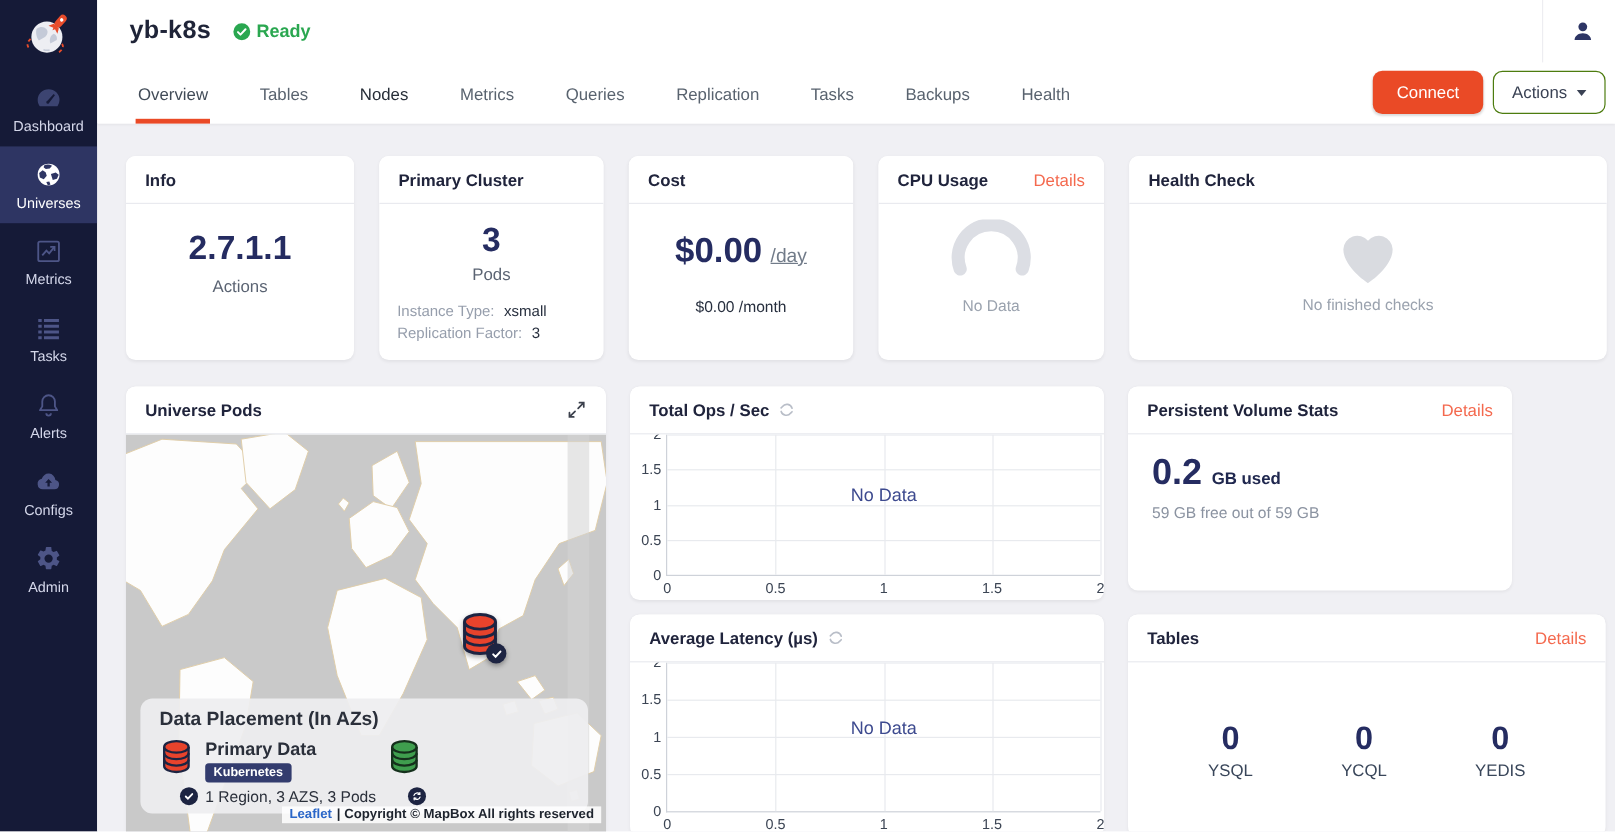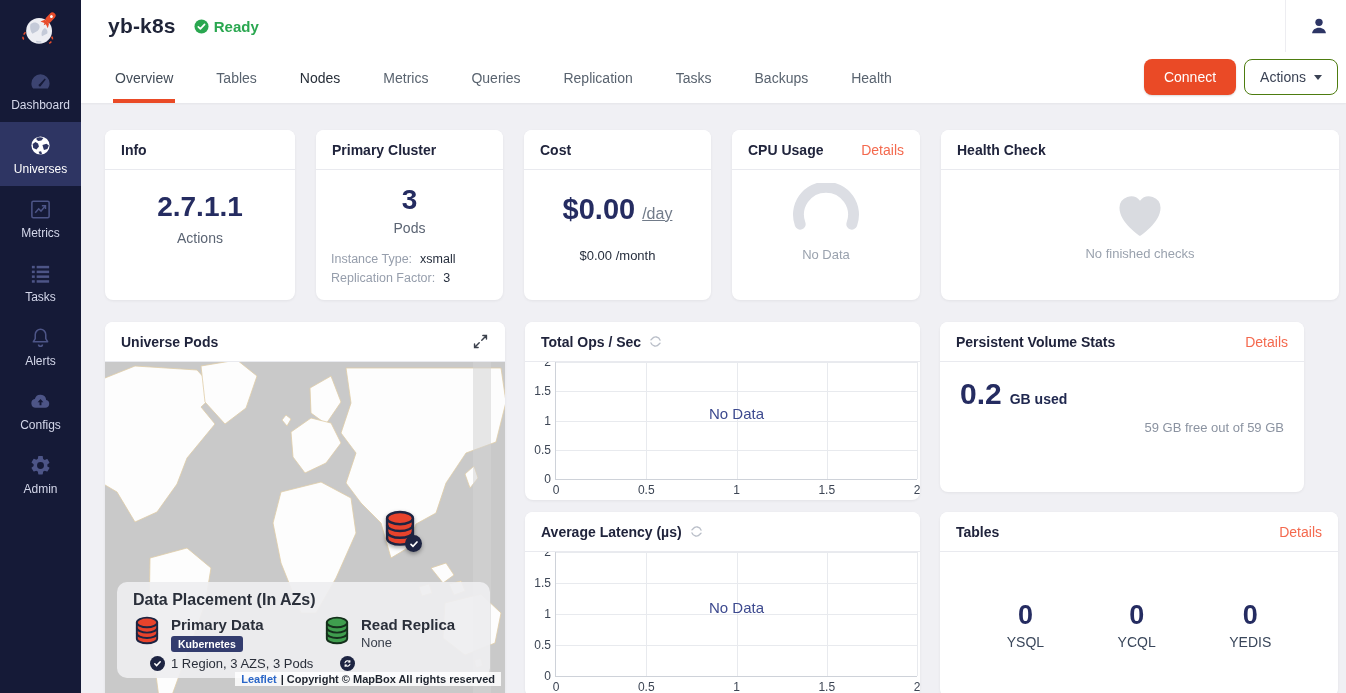--- a/index.html
+++ b/index.html
@@ -98,21 +98,21 @@
   .plot { position:absolute; left:30px; right:3px; top:0; bottom:20px;
     border-left:1px solid #ced2d9; border-bottom:1px solid #ced2d9; }
   .gl { position:absolute; background:#e8eaee; }
   .gl.v { top:0; bottom:0; width:1px; }
   .gl.h { left:0; right:0; height:1px; }
   .ytick { position:absolute; left:-30px; width:25px; text-align:right; font-size:12px; color:#3c4554;
     transform:translateY(-50%); }
   .xtick { position:absolute; top:100%; margin-top:4px; transform:translateX(-50%); font-size:12px; color:#3c4554; }
   .no-data { position:absolute; left:50%; top:44%; transform:translate(-50%,-50%); font-size:15px; color:#3d4a8f; }
 
-  .c-pvs { width:364px; height:170px; margin-bottom:20px;text-align:right; }
+  .c-pvs { width:320px; height:170px; margin-bottom:20px; }
   .pvs-bd { padding:15px 20px 0; }
   .pvs-top { display:flex; align-items:baseline; }
   .pvs-num { font-size:30px; font-weight:700; color:#252c61; }
   .pvs-unit { font-size:14px; font-weight:700; color:#20284f; margin-left:8px; }
   .pvs-free { font-size:13px; color:#8b93a1; margin-top:9px; }
   .pvs-bar { position:relative; margin-top:13px; height:22px; border-radius:11px; background:#e2e2e7; overflow:hidden; }
   .pvs-fill { position:absolute; left:0; top:0; bottom:0; width:4px; background:#3fa64b; }
   .pvs-pct { position:absolute; left:9px; top:50%; transform:translateY(-50%); background:#9ba1ac; color:#fff;
     font-size:12px; font-weight:700; border-radius:4px; padding:1px 7px; }
 
@@ -412,24 +412,20 @@
                       </svg>
                       <span class="db-badge">
                         <svg viewBox="0 0 10 10" width="9" height="9" fill="none" stroke="#fff" stroke-width="1.2" stroke-linecap="round">
                             <path d="M2.2 4.2a3 3 0 0 1 5.2-1.1"></path>
                             <path d="M7.8 5.8a3 3 0 0 1-5.2 1.1"></path>
                             <path d="M7.6 1.6v1.7H5.9"></path>
                             <path d="M2.4 8.4V6.7h1.7"></path>
                           </svg>
                       </span>
                     </span>
-                    <div class="txt">
-                      <span class="lbl">Read Replica</span>
-                      <span class="replica-none">None</span>
-                    </div>
                   </div>
                 </div>
               </div>
 
               <div class="attribution">
                 <a href="#">Leaflet</a>
                 <span class="attr-txt">| Copyright © MapBox All rights reserved</span>
               </div>
             </div>
           </div>

